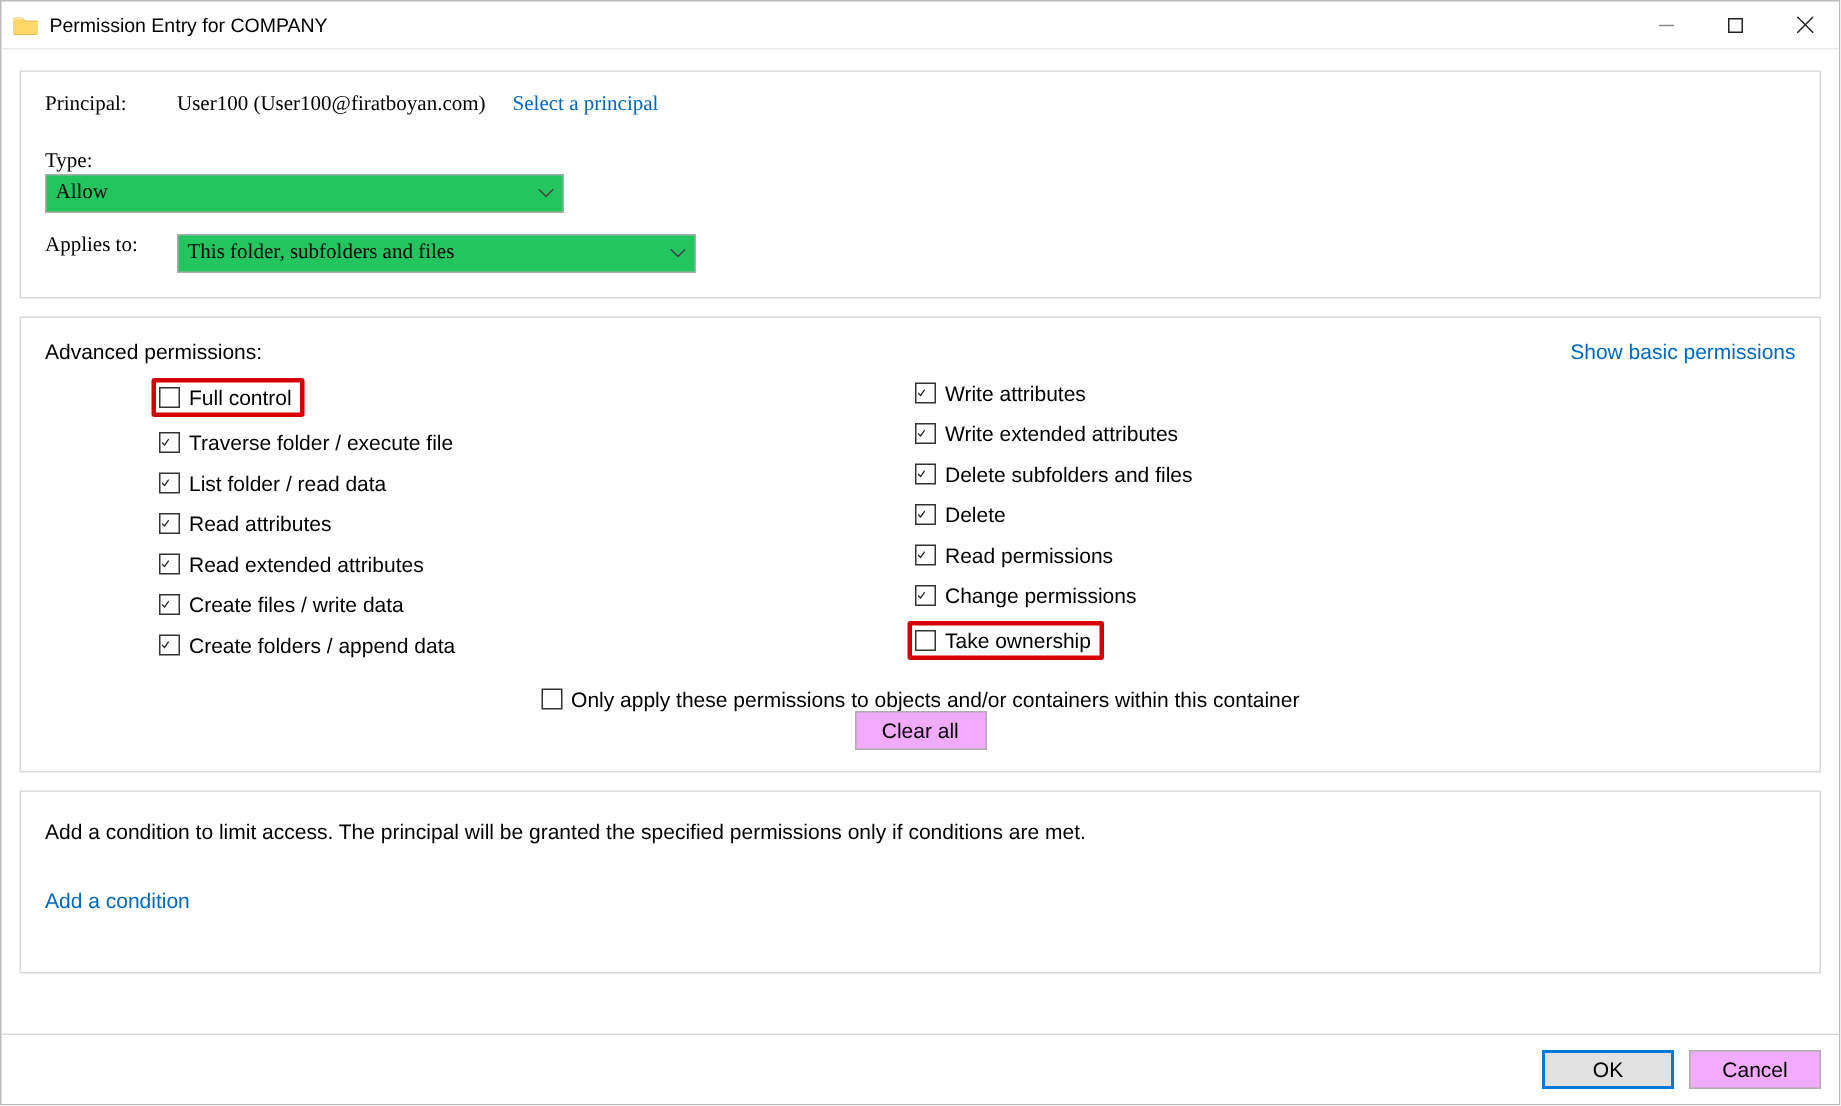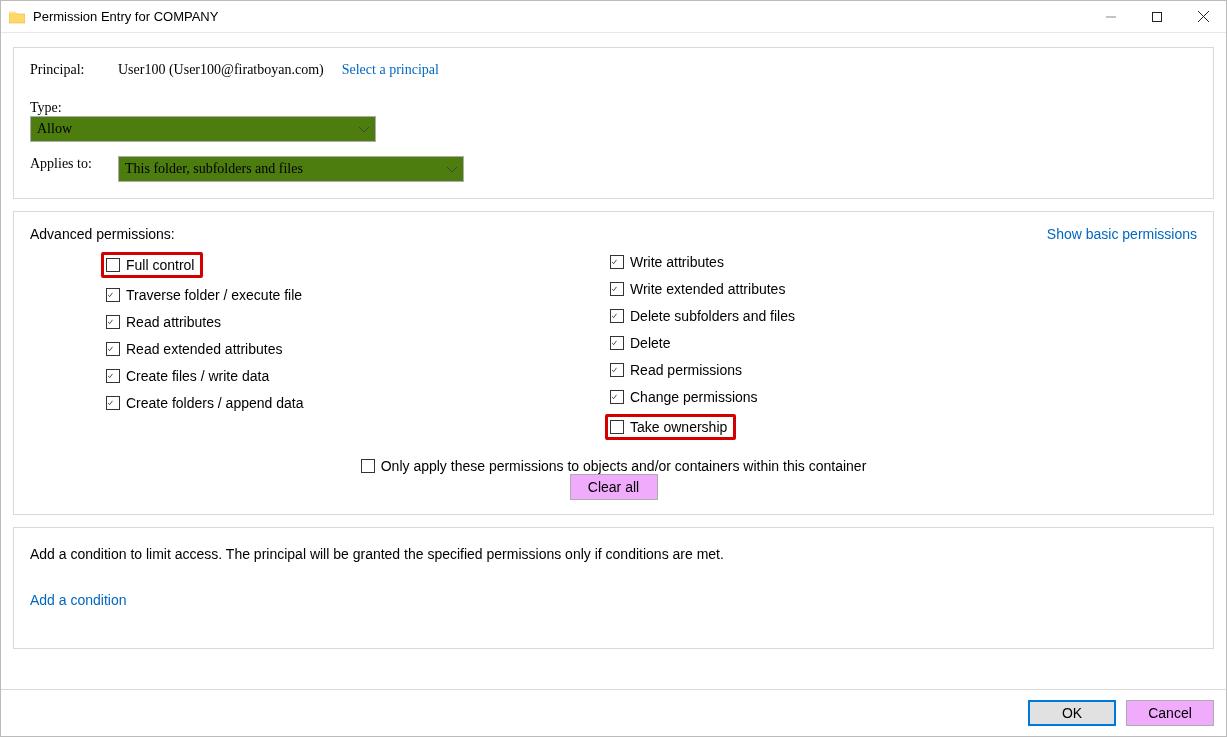--- a/index.html
+++ b/index.html
@@ -61,21 +61,21 @@
     }
     .label-col {
       width: 88px;
       font-size: 14px;
     }
     .principal-text { font-size: 14px; }
     .link { color: #0067c0; cursor: pointer; margin-left: 18px; }
     .dropdown {
       width: 346px;
       height: 26px;
-      background: #4d7c0f;
+      background: #22c55e;
       border: 1px solid #adadad;
       display: flex;
       align-items: center;
       padding: 0 6px;
       margin-top: 6px;
       position: relative;
       font-size: 14px;
     }
     .dropdown-arrow {
       position: absolute; right: 6px; top: 50%; transform: translateY(-50%);
@@ -257,20 +257,28 @@
                 </svg>
               </span>
               <span>Traverse folder / execute file</span>
             </div>
             <div class="perm-item">
               <span class="cb checked">
                 <svg width="12" height="12" viewBox="0 0 12 12">
                   <path d="M2 6 L5 9 L10 2" fill="none" stroke="#222" stroke-width="1.5"></path>
                 </svg>
               </span>
+              <span>List folder / read data</span>
+            </div>
+            <div class="perm-item">
+              <span class="cb checked">
+                <svg width="12" height="12" viewBox="0 0 12 12">
+                  <path d="M2 6 L5 9 L10 2" fill="none" stroke="#222" stroke-width="1.5"></path>
+                </svg>
+              </span>
               <span>Read attributes</span>
             </div>
             <div class="perm-item">
               <span class="cb checked">
                 <svg width="12" height="12" viewBox="0 0 12 12">
                   <path d="M2 6 L5 9 L10 2" fill="none" stroke="#222" stroke-width="1.5"></path>
                 </svg>
               </span>
               <span>Read extended attributes</span>
             </div>

